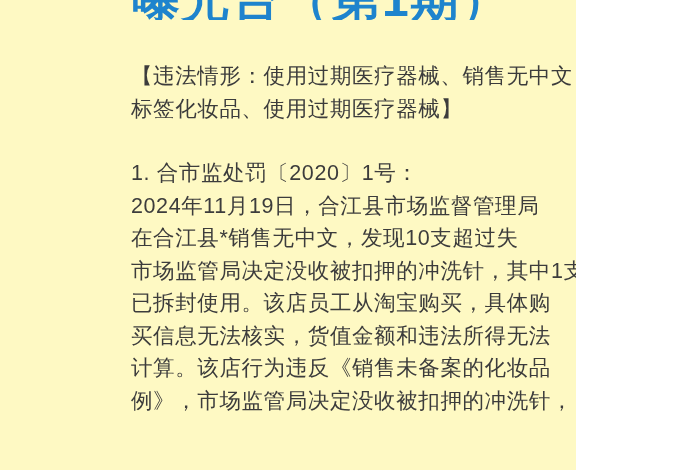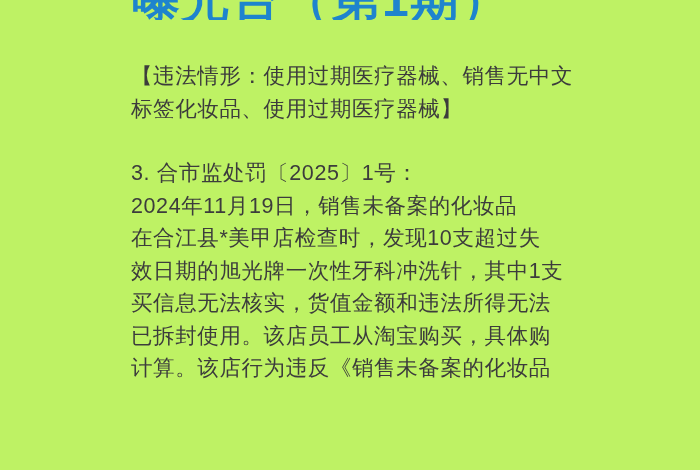--- a/index.html
+++ b/index.html
@@ -1,23 +1,23 @@
 <!DOCTYPE html>
 <html><head>
 <meta charset="utf-8">
 <style>
   html, body {
     margin: 0;
     padding: 0;
   }
   .page {
     position: relative;
-    width: 700px;
+    width: 576px;
     height: 470px;
-    background: #bef264;
+    background: #fef9c3;
     overflow: hidden;
     font-family: "Liberation Sans", "DejaVu Sans", sans-serif;
     color: #3c3c3c;
     -webkit-font-smoothing: antialiased;
   }
   .content {
     padding-left: 131px;
     width: 445px;
   }
   
@@ -62,25 +62,26 @@
     <div class="title-clip">
       <div class="title-text">曝光台（第1期）</div>
     </div>
 
     <div class="para violation-para">
         <div class="line">【违法情形：使用过期医疗器械、销售无中文</div>
         <div class="line">标签化妆品、使用过期医疗器械】</div>
       </div>
 
     <div class="para case-para">
-      <div class="line">3. 合市监处罚〔2025〕1号：</div>
+      <div class="line">1. 合市监处罚〔2020〕1号：</div>
       <div>
-          <div class="line">2024年11月19日，销售未备案的化妆品</div>
-          <div class="line">在合江县*美甲店检查时，发现10支超过失</div>
-          <div class="line">效日期的旭光牌一次性牙科冲洗针，其中1支</div>
+          <div class="line">2024年11月19日，合江县市场监督管理局</div>
+          <div class="line">在合江县*销售无中文，发现10支超过失</div>
+          <div class="line">市场监管局决定没收被扣押的冲洗针，其中1支</div>
+          <div class="line">已拆封使用。该店员工从淘宝购买，具体购</div>
           <div class="line">买信息无法核实，货值金额和违法所得无法</div>
-          <div class="line">已拆封使用。该店员工从淘宝购买，具体购</div>
           <div class="line">计算。该店行为违反《销售未备案的化妆品</div>
+          <div class="line">例》，市场监管局决定没收被扣押的冲洗针，</div>
         </div>
     </div>
 
   </div>
 </div>
 
 </body></html>

